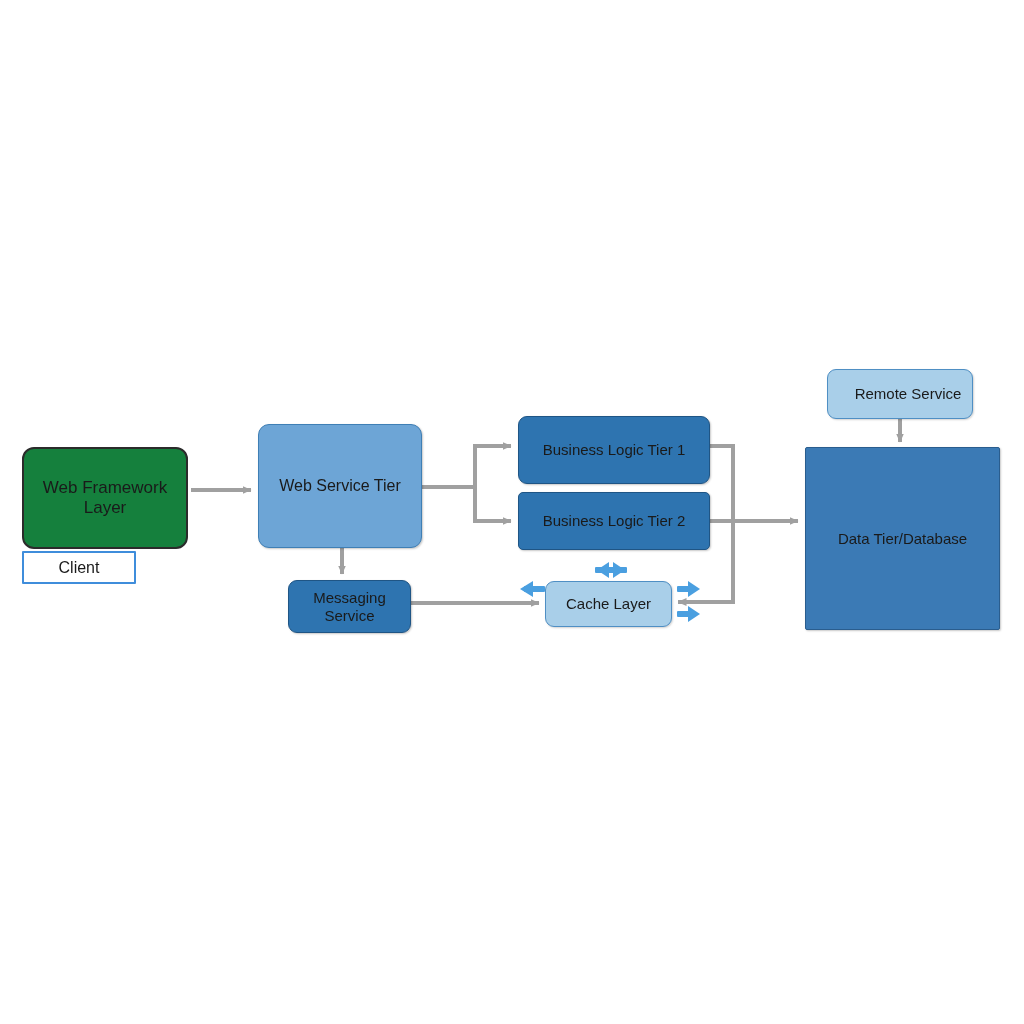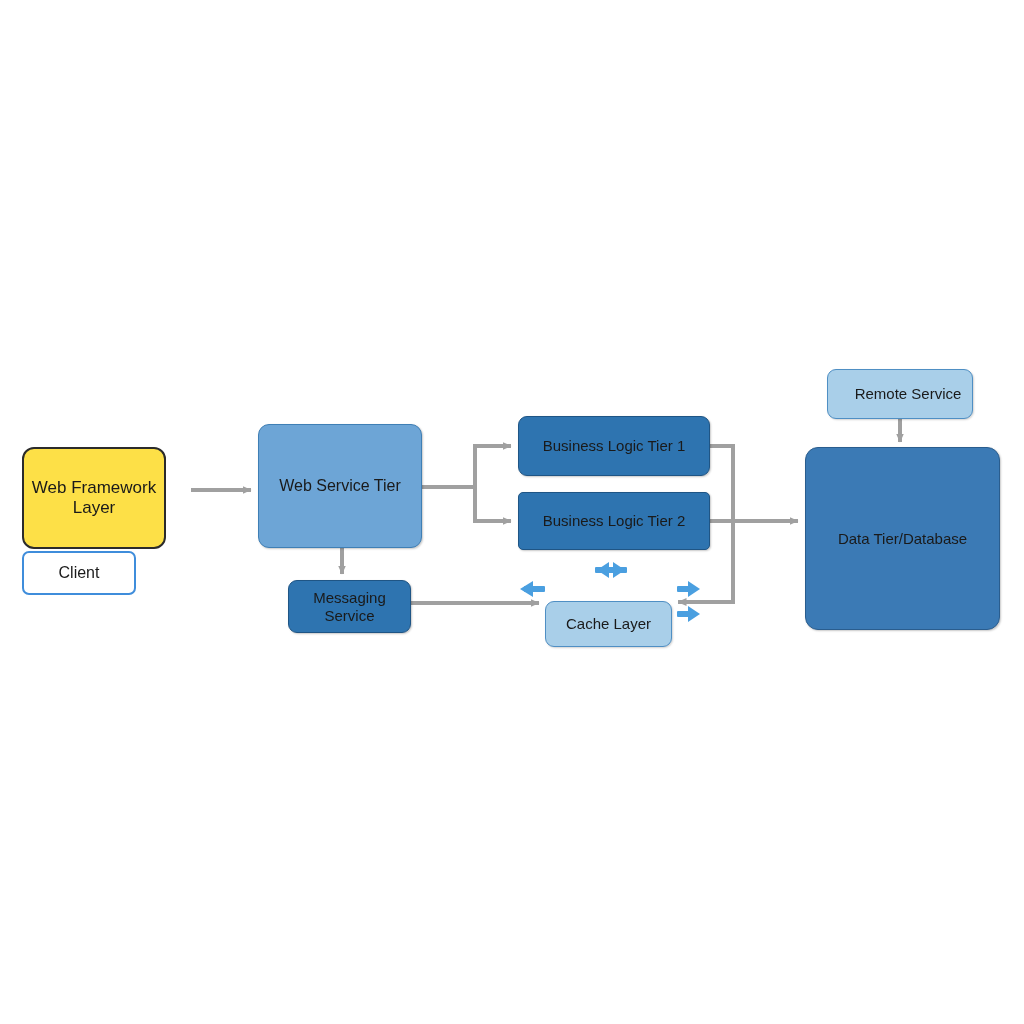--- a/index.html
+++ b/index.html
@@ -30,46 +30,46 @@
     font-family: "Liberation Sans", sans-serif;
   }
   .node .label {
     display: block;
     white-space: pre-line;
     padding: 0 6px;
   }
 
   
   .n-webframework {
-    left: 22px;  top: 447px;  width: 144px; height: 102px;
-    background: #fde047;
+    left: 22px;  top: 447px;  width: 166px; height: 102px;
+    background: #15803d;
     border: 2px solid #2b2b2b;
     border-radius: 12px;
     font-size: 17px;
     z-index: 5;
   }
   .n-client {
-    left: 22px;  top: 551px;  width: 114px; height: 44px;
+    left: 22px;  top: 551px;  width: 114px; height: 33px;
     background: #ffffff;
     border: 2px solid #3f8ddb;
-    border-radius: 7px;
+    border-radius: 1px;
     font-size: 16px;
     z-index: 6;
   }
   .n-webserver {
     left: 258px; top: 424px;  width: 164px; height: 124px;
     background: #6da5d6;
     border: 1.5px solid #3f7fb5;
     border-radius: 11px;
     font-size: 16px;
     box-shadow: 1px 1px 2px rgba(0,0,0,0.22);
     z-index: 5;
   }
   .n-bl1 {
-    left: 518px; top: 416px;  width: 192px; height: 60px;
+    left: 518px; top: 416px;  width: 192px; height: 68px;
     background: #2e74b0;
     border: 1.5px solid #1f5585;
     border-radius: 9px;
     font-size: 15px;
     box-shadow: 1px 1px 2px rgba(0,0,0,0.22);
     z-index: 5;
   }
   .n-bl2 {
     left: 518px; top: 492px;  width: 192px; height: 58px;
     background: #2e74b0;
@@ -89,37 +89,36 @@
     z-index: 5;
   }
   .n-cache {
     left: 545px; top: 581px;  width: 127px; height: 46px;
     background: #a9cfe9;
     border: 1.5px solid #4f8fc4;
     border-radius: 9px;
     font-size: 15px;
     box-shadow: 1px 1px 2px rgba(0,0,0,0.18);
     z-index: 6;
-    margin-top: 20px;
   }
   .n-remote {
     left: 827px; top: 369px;  width: 146px; height: 50px;
     background: #a9cfe9;
     border: 1.5px solid #4f8fc4;
     border-radius: 9px;
     font-size: 15px;
     box-shadow: 1px 1px 2px rgba(0,0,0,0.18);
     z-index: 5;
     padding-left: 16px;
   }
   .n-datatier {
     left: 805px; top: 447px;  width: 195px; height: 183px;
     background: #3b7ab5;
     border: 1.5px solid #2a5d8e;
-    border-radius: 13px;
+    border-radius: 2px;
     font-size: 15px;
     box-shadow: 1px 1px 2px rgba(0,0,0,0.22);
     z-index: 5;
   }
 
   
   #connectors {
     position: absolute;
     left: 0; top: 0;
     width: 1024px;

